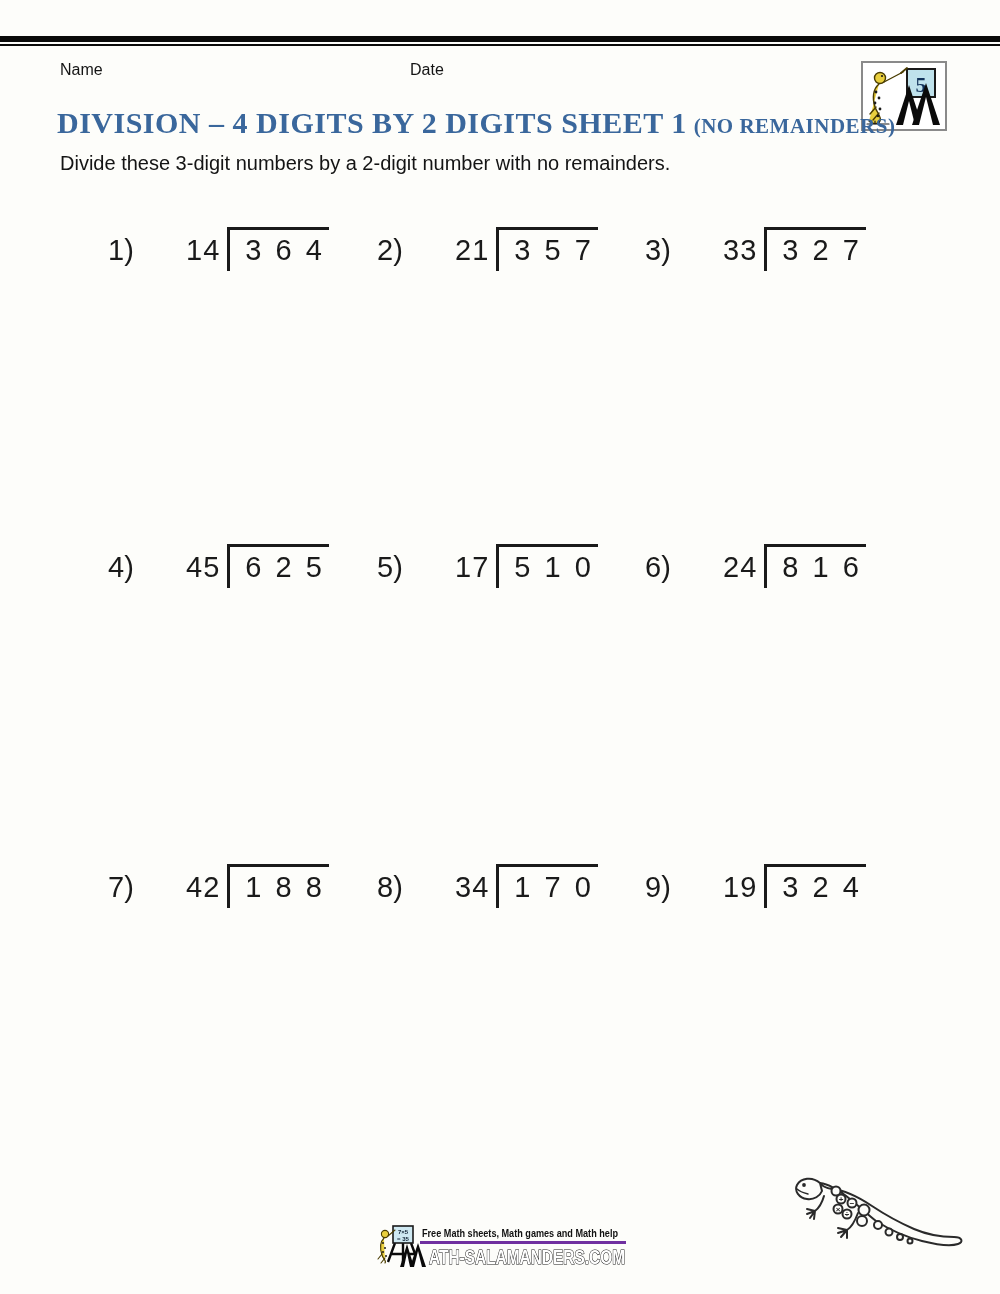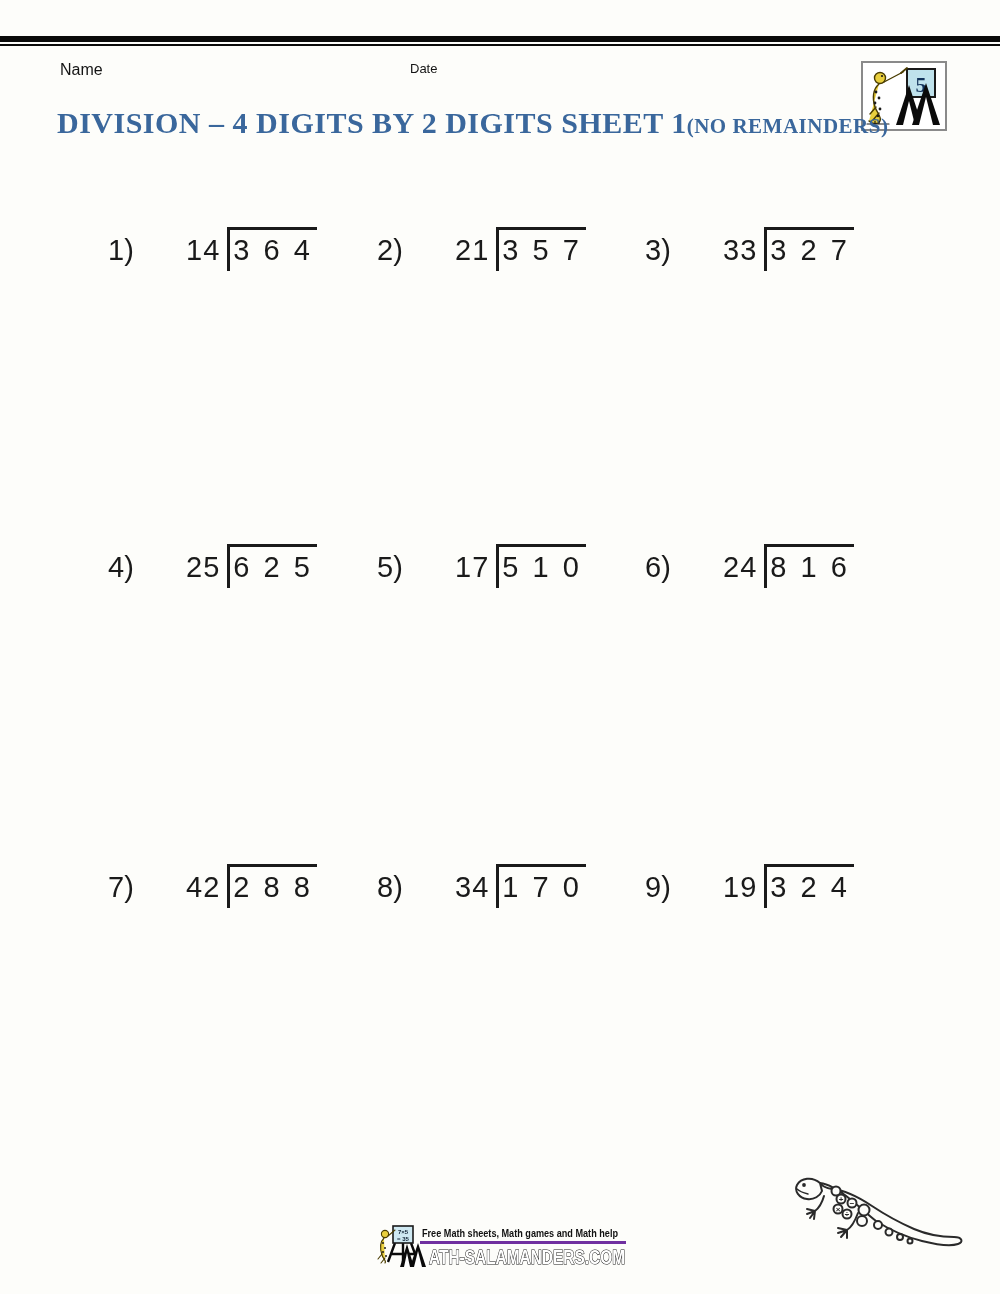--- a/index.html
+++ b/index.html
@@ -3,38 +3,38 @@
 <meta charset="utf-8">
 <style>
   html,body{margin:0;padding:0;background:#fff;}
   .page{position:relative;width:1000px;height:1294px;background:#fdfdfa;
         font-family:"Liberation Sans",sans-serif;color:#111;overflow:hidden;}
 
   .rule-thick{position:absolute;left:0;top:36px;width:1000px;height:6px;background:#0a0a0a;}
   .rule-thin{position:absolute;left:0;top:44px;width:1000px;height:2px;background:#0a0a0a;}
 
   .name-label{position:absolute;left:60px;top:61px;font-size:16px;color:#141414;}
-  .date-label{position:absolute;left:410px;top:61px;font-size:13px;color:#141414;}
+  .date-label{position:absolute;left:410px;top:61px;font-size:16px;color:#141414;}
 
   .corner-logo{position:absolute;left:861px;top:61px;width:86px;height:70px;
                background:#fff;border:2px solid #8a8a8a;box-sizing:border-box;}
 
   .title{position:absolute;left:57px;top:104px;width:860px;
          font-family:"Liberation Serif",serif;font-weight:bold;
          font-size:30px;line-height:38px;color:#3a679c;letter-spacing:.5px;white-space:nowrap;}
-  .title .suffix{font-size:21px;font-weight:bold;margin-left:0;letter-spacing:.5px;}
+  .title .suffix{font-size:21px;font-weight:bold;margin-left:7px;letter-spacing:.5px;}
 
   .instructions{position:absolute;left:60px;top:152px;font-size:20px;color:#141414;}
 
   .problem{position:absolute;display:flex;align-items:flex-start;
            font-size:29px;line-height:32px;color:#1a1a1a;white-space:nowrap;}
   .pnum{width:62px;padding-top:7px;}
   .divisor{margin-right:7px;padding-top:7px;letter-spacing:1px;margin-left:16px;}
   .bracket{border-left:3px solid #1a1a1a;border-top:3px solid #1a1a1a;
-           padding:4px 5px 5px 3px;}
+           padding:4px 5px 5px 15px;}
   .dividend{letter-spacing:2px;word-spacing:2px;}
 
   .footer{position:absolute;left:376px;top:1224px;width:262px;height:46px;}
   .easel-logo{position:absolute;left:0;top:0;}
   .tagline-svg{position:absolute;left:46px;top:2px;}
   .purple-rule{position:absolute;left:44px;top:17px;width:206px;height:3px;background:#7030a0;}
   .m-logo-footer{position:absolute;left:22px;top:16px;}
   .sitename-svg{position:absolute;left:52px;top:20px;}
 
   .gecko{position:absolute;left:792px;top:1158px;}
@@ -81,57 +81,58 @@
         </g>
         <path d="M4,61 L26,61 M8,58 L8,61 M12,58 L12,61 M16,58 L16,61" fill="none" stroke="#1a1a1a" stroke-width="1.2"></path>
       </g>
     </svg>
   </div>
 
   <div class="title">
     <span>DIVISION – 4 DIGITS BY 2 DIGITS SHEET 1</span><span class="suffix">(NO REMAINDERS)</span>
   </div>
 
+  <div class="instructions">Divide these 3-digit numbers by a 2-digit number with no remainders.</div>
 
   <div class="problem" style="left:108px;top:227px">
     <span class="pnum">1)</span>
     <span class="divisor">14</span>
     <span class="bracket"><span class="dividend">3 6 4</span></span>
   </div>
   <div class="problem" style="left:377px;top:227px">
     <span class="pnum">2)</span>
     <span class="divisor">21</span>
     <span class="bracket"><span class="dividend">3 5 7</span></span>
   </div>
   <div class="problem" style="left:645px;top:227px">
     <span class="pnum">3)</span>
     <span class="divisor">33</span>
     <span class="bracket"><span class="dividend">3 2 7</span></span>
   </div>
 
   <div class="problem" style="left:108px;top:544px">
     <span class="pnum">4)</span>
-    <span class="divisor">25</span>
+    <span class="divisor">45</span>
     <span class="bracket"><span class="dividend">6 2 5</span></span>
   </div>
   <div class="problem" style="left:377px;top:544px">
     <span class="pnum">5)</span>
     <span class="divisor">17</span>
     <span class="bracket"><span class="dividend">5 1 0</span></span>
   </div>
   <div class="problem" style="left:645px;top:544px">
     <span class="pnum">6)</span>
     <span class="divisor">24</span>
     <span class="bracket"><span class="dividend">8 1 6</span></span>
   </div>
 
   <div class="problem" style="left:108px;top:864px">
     <span class="pnum">7)</span>
     <span class="divisor">42</span>
-    <span class="bracket"><span class="dividend">2 8 8</span></span>
+    <span class="bracket"><span class="dividend">1 8 8</span></span>
   </div>
   <div class="problem" style="left:377px;top:864px">
     <span class="pnum">8)</span>
     <span class="divisor">34</span>
     <span class="bracket"><span class="dividend">1 7 0</span></span>
   </div>
   <div class="problem" style="left:645px;top:864px">
     <span class="pnum">9)</span>
     <span class="divisor">19</span>
     <span class="bracket"><span class="dividend">3 2 4</span></span>

